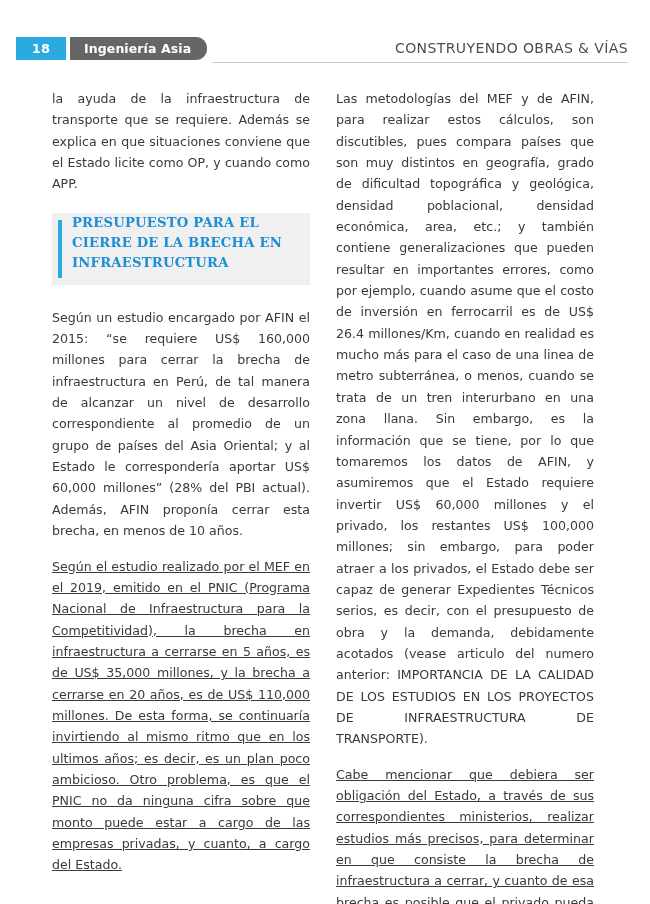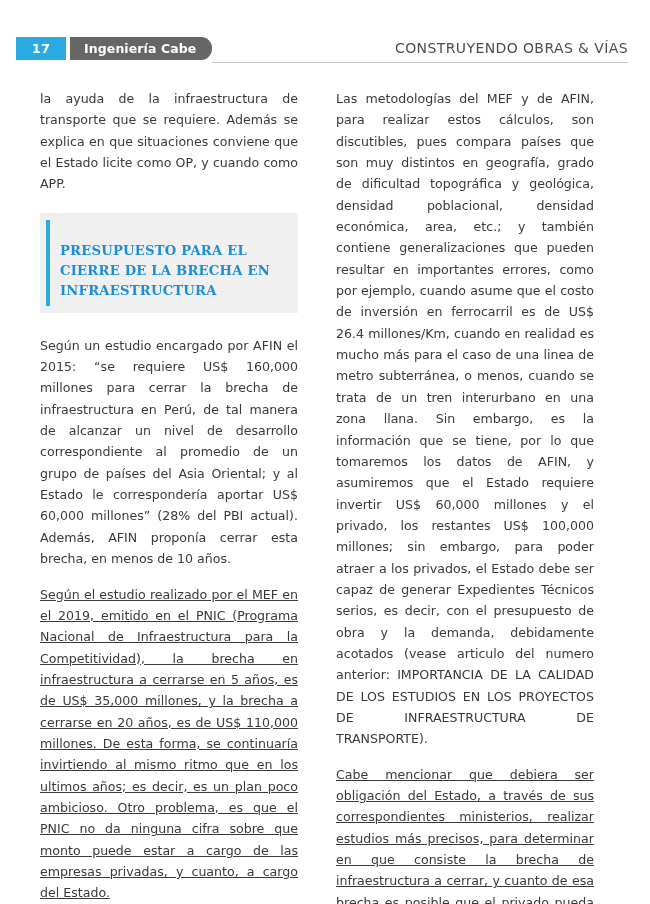--- a/index.html
+++ b/index.html
@@ -88,37 +88,37 @@
   .column {
     position: absolute;
     top: 88px;
     width: 258px;
     font-size: 12.6px;
     line-height: 21.35px;
     color: #3a3a3a;
     text-align: justify;
     font-family: "DejaVu Sans", sans-serif;
   }
-  .column-left  { left: 40px; }
+  .column-left  { left: 52px; }
   .column-right { left: 336px; }
 
   .para {
     margin: 0 0 14px 0;
     text-align: justify;
     text-justify: inter-word;
     hyphens: manual;
   }
   .para:last-child { margin-bottom: 0; text-decoration: underline; }
 
   
   .heading-block {
     position: relative;
     background: #f0f0f0;
     margin: 18px 0 22px 0;
-    padding: 28px 10px 12px 20px;
+    padding: 0 10px 12px 20px;
     box-sizing: border-box;
     width: 258px;
   }
   .heading-accent-bar {
     position: absolute;
     left: 6px;
     top: 7px;
     bottom: 7px;
     width: 4px;
     background: #29abe2;
@@ -135,25 +135,25 @@
   }
 </style>
 </head>
 <body>
 
 <div class="page">
 
   <div class="header">
 
     <div class="page-number-box">
-      <span class="page-number-text">17</span>
+      <span class="page-number-text">18</span>
     </div>
 
     <div class="section-tag">
-      <span class="section-tag-text">Ingeniería Cabe</span>
+      <span class="section-tag-text">Ingeniería Asia</span>
     </div>
 
     <div class="header-title">CONSTRUYENDO OBRAS &amp; VÍAS</div>
 
     <div class="header-rule"></div>
   </div>
 
   <div class="column column-left">
 
     <p class="para">la ayuda de la infraestructura de transporte que se requiere. Además se explica en que situaciones conviene que el Estado licite como OP, y cuando como APP.</p>

